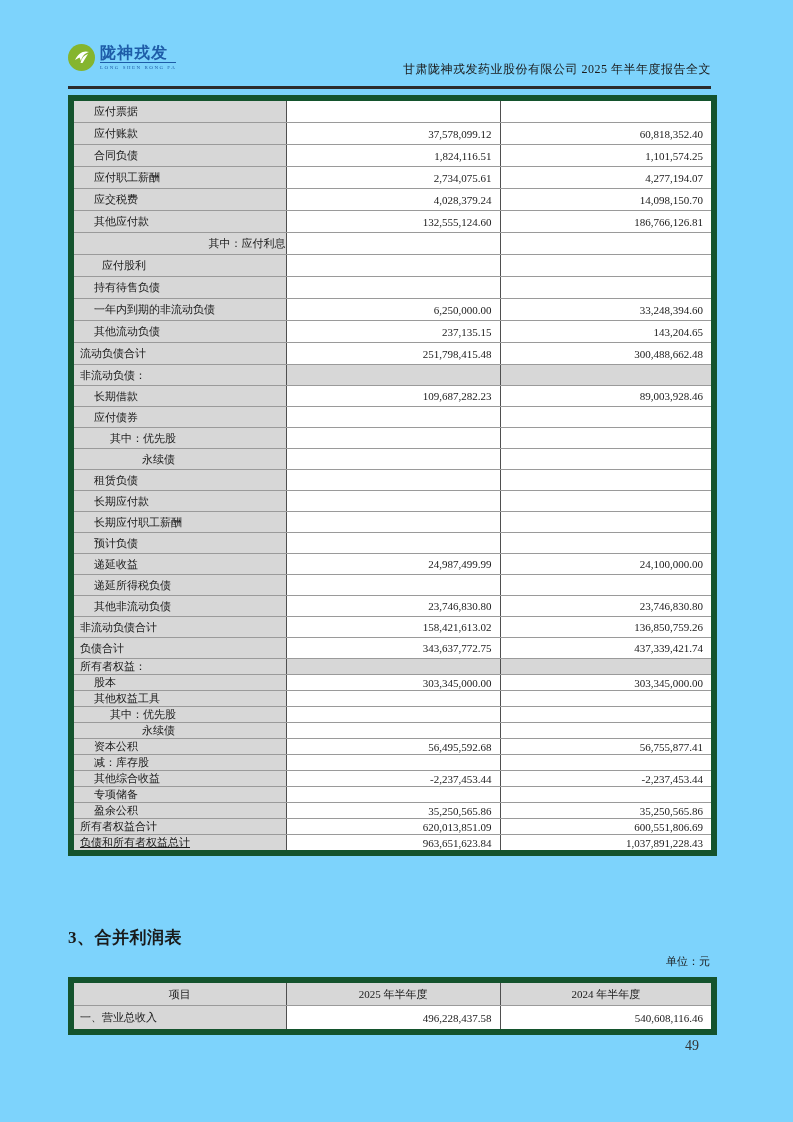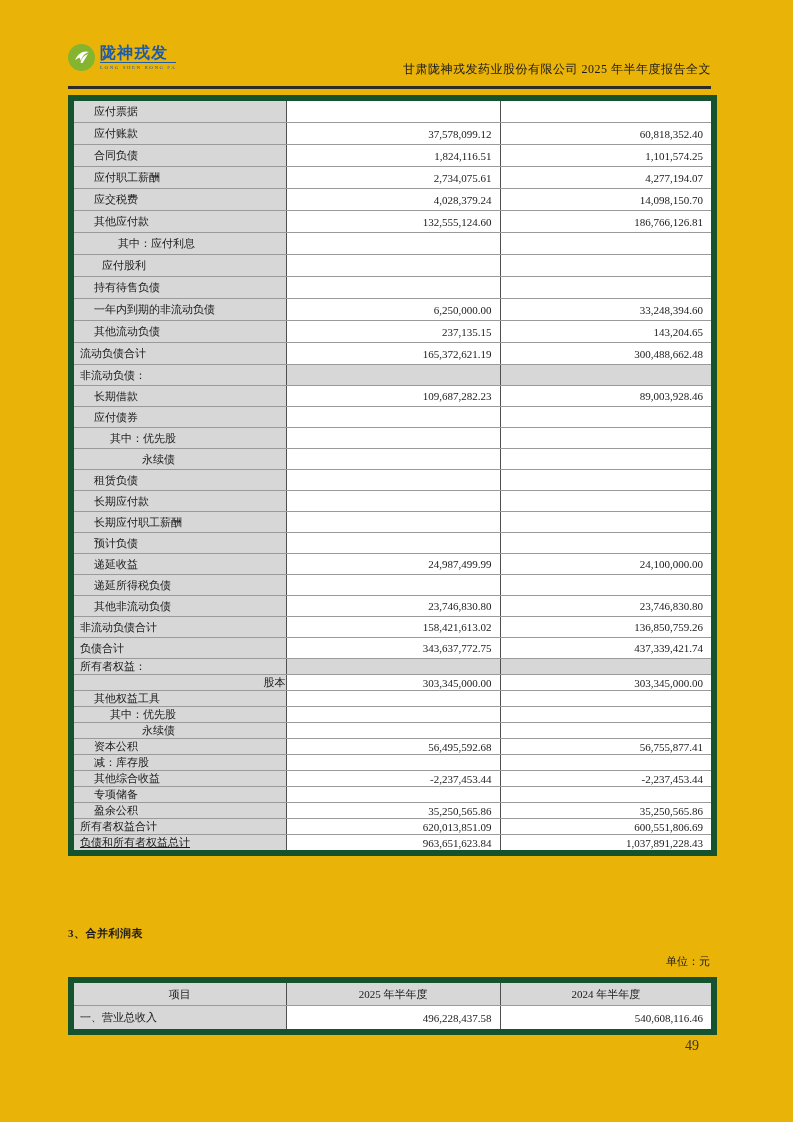--- a/index.html
+++ b/index.html
@@ -1,19 +1,19 @@
 <!DOCTYPE html>
 <html><head>
 <meta charset="utf-8">
 <style>
   html,body{margin:0;padding:0;background:#ffffff;}
   .page{
     position:relative;
     width:793px;height:1122px;
-    background:#eab308;
+    background:#7dd3fc;
     font-family:"Liberation Serif","DejaVu Serif",serif;
     color:#1a1a1a;
     overflow:hidden;
   }
   
   .hdr{position:absolute;left:68px;top:40px;width:643px;height:42px;}
   .logo{position:absolute;left:0;top:4px;display:flex;align-items:center;}
   .logo-mark{width:27px;height:27px;display:block;}
   .brand{margin-left:5px;display:flex;flex-direction:column;line-height:1;}
   .brand-cn{font-size:16px;font-weight:bold;letter-spacing:1px;border-bottom:1px solid #1e5ca8;padding-bottom:1px;}
@@ -34,21 +34,21 @@
   table{border:6px solid #14532d;}
   .lbl{background:#d7d7d7;text-align:left;}
   .val{background:#ffffff;text-align:right;padding-right:8px;}
   tr.full .val{background:#d7d7d7;}
   th{background:#d7d7d7;text-align:center;height:22px;}
   tr.r-cl  td{height:21px;}
   tr.r-ncl td{height:20px;}
   tr.r-eq  td{height:15px;}
   tr.r-is  td{height:23px;}
   
-  .sec-heading{position:absolute;left:68px;top:926px;font-size:11px;font-weight:bold;letter-spacing:0.5px;}
+  .sec-heading{position:absolute;left:68px;top:926px;font-size:17px;font-weight:bold;letter-spacing:0.5px;}
   .unit-label{position:absolute;right:83px;top:954px;font-size:11px;}
   .page-number{position:absolute;left:680px;top:1038px;width:24px;text-align:center;font-size:14px;color:#333;}
 </style>
 </head>
 <body>
 
 <div class="page">
 
   <div class="hdr">
     <div class="logo">
@@ -97,21 +97,21 @@
           <td class="lbl" style="padding-left: 20px;">应交税费</td>
           <td class="val">4,028,379.24</td>
           <td class="val">14,098,150.70</td>
         </tr>
         <tr class="r-cl">
           <td class="lbl" style="padding-left: 20px;">其他应付款</td>
           <td class="val">132,555,124.60</td>
           <td class="val">186,766,126.81</td>
         </tr>
         <tr class="r-cl">
-          <td class="lbl" style="padding-left: 44px;">其中：应付利息</td>
+          <td class="lbl" style="padding-left: 44px; text-align: right;">其中：应付利息</td>
           <td class="val"></td>
           <td class="val"></td>
         </tr>
         <tr class="r-cl">
           <td class="lbl" style="padding-left: 28px;">应付股利</td>
           <td class="val"></td>
           <td class="val"></td>
         </tr>
         <tr class="r-cl">
           <td class="lbl" style="padding-left: 20px; margin-top: 20px;">持有待售负债</td>
@@ -123,21 +123,21 @@
           <td class="val">6,250,000.00</td>
           <td class="val">33,248,394.60</td>
         </tr>
         <tr class="r-cl">
           <td class="lbl" style="padding-left: 20px;">其他流动负债</td>
           <td class="val">237,135.15</td>
           <td class="val">143,204.65</td>
         </tr>
         <tr class="r-cl">
           <td class="lbl" style="padding-left: 6px;">流动负债合计</td>
-          <td class="val">165,372,621.19</td>
+          <td class="val">251,798,415.48</td>
           <td class="val">300,488,662.48</td>
         </tr>
         <tr class="r-ncl full">
           <td class="lbl" style="padding-left: 6px;">非流动负债：</td>
           <td class="val"></td>
           <td class="val"></td>
         </tr>
         <tr class="r-ncl">
           <td class="lbl" style="padding-left: 20px;">长期借款</td>
           <td class="val">109,687,282.23</td>
@@ -202,21 +202,21 @@
           <td class="lbl" style="padding-left: 6px;">负债合计</td>
           <td class="val">343,637,772.75</td>
           <td class="val">437,339,421.74</td>
         </tr>
         <tr class="r-eq full">
           <td class="lbl" style="padding-left: 6px;">所有者权益：</td>
           <td class="val"></td>
           <td class="val"></td>
         </tr>
         <tr class="r-eq">
-          <td class="lbl" style="padding-left: 20px; text-align: right;">股本</td>
+          <td class="lbl" style="padding-left: 20px;">股本</td>
           <td class="val">303,345,000.00</td>
           <td class="val">303,345,000.00</td>
         </tr>
         <tr class="r-eq">
           <td class="lbl" style="padding-left: 20px;">其他权益工具</td>
           <td class="val"></td>
           <td class="val"></td>
         </tr>
         <tr class="r-eq">
           <td class="lbl" style="padding-left: 36px;">其中：优先股</td>

